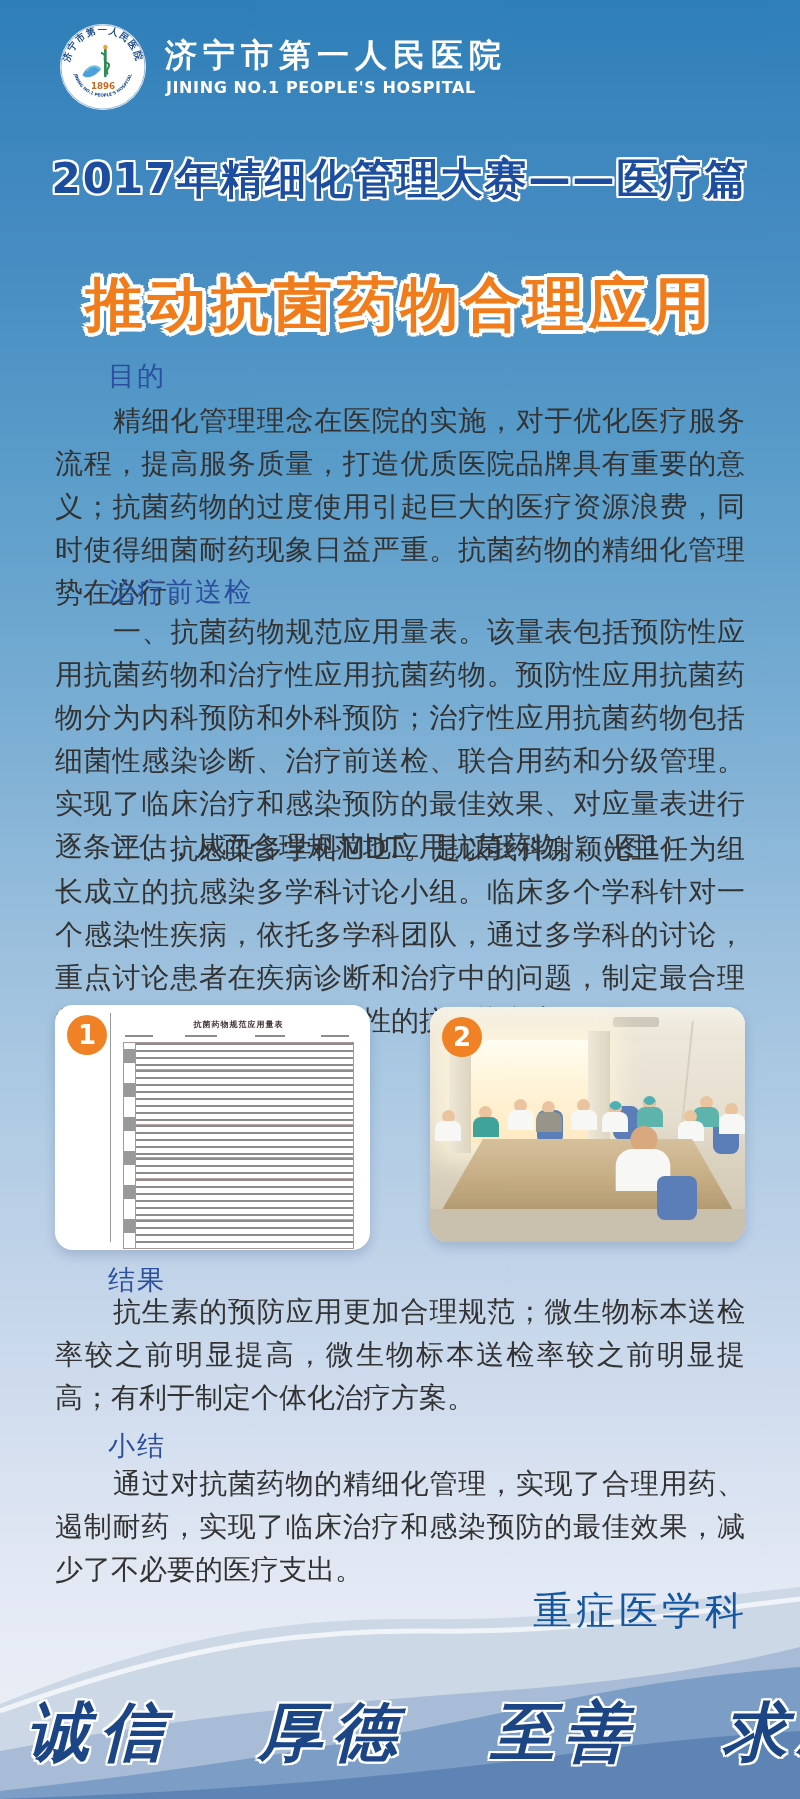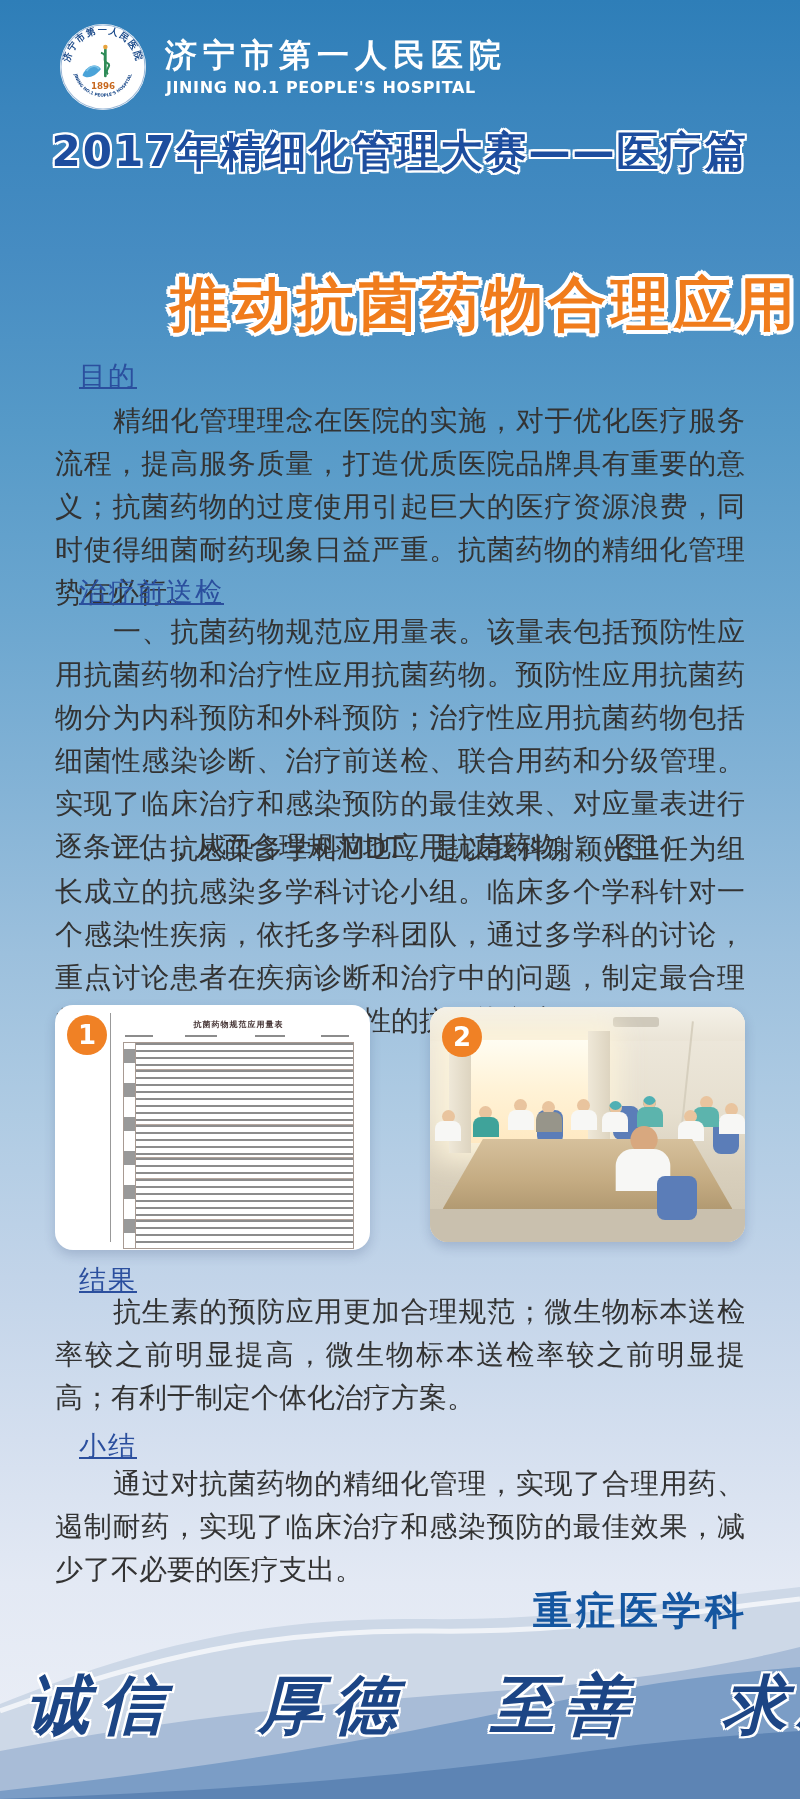--- a/index.html
+++ b/index.html
@@ -15,38 +15,38 @@
   .logo{position:absolute;left:60px;top:24px;width:86px;height:86px;}
   .hosp-zh{
     position:absolute;left:165px;top:34px;color:#ffffff;font-size:32px;
     font-weight:bold;letter-spacing:6px;white-space:nowrap;
   }
   .hosp-en{
     position:absolute;left:166px;top:78px;color:#ffffff;font-size:16px;
     font-weight:bold;letter-spacing:0.6px;white-space:nowrap;
   }
   
-  .ol2{text-shadow:-2px -2px 0 #fff,2px -2px 0 #fff,-2px 2px 0 #fff,2px 2px 0 #fff,-2px 0 0 #fff,2px 0 0 #fff,0 -2px 0 #fff,0 2px 0 #fff;}
+  .ol2{text-shadow:-2px -2px 0 #fff,2px -2px 0 #fff,-2px 2px 0 #fff,2px 2px 0 #fff,-2px 0 0 #fff,2px 0 0 #fff,0 -2px 0 #fff,0 2px 0 #fff;margin-top:27px;}
   .ol3{text-shadow:-3px -3px 0 #fff,3px -3px 0 #fff,-3px 3px 0 #fff,3px 3px 0 #fff,-4px 0 0 #fff,4px 0 0 #fff,0 -4px 0 #fff,0 4px 0 #fff;}
   .banner{
     position:absolute;left:0;top:124px;width:800px;text-align:center;
     color:#1d4d9e;font-size:42px;font-weight:bold;letter-spacing:2px;
   }
   .title1{
     position:absolute;left:0;top:190px;width:800px;text-align:center;
     color:#f07c1c;font-size:58px;font-weight:900;letter-spacing:7px;
   }
   .title2{
-    position:absolute;left:0;top:266px;width:800px;text-align:right;
+    position:absolute;left:0;top:266px;width:800px;text-align:center;
     color:#f07c1c;font-size:58px;font-weight:900;letter-spacing:5px;
   }
   
   .sec-h{
-    position:absolute;left:79px;color:#2b4f9e;font-size:27px;font-weight:500;
-    letter-spacing:2px;white-space:nowrap;text-decoration:underline;
+    position:absolute;left:108px;color:#2b4f9e;font-size:27px;font-weight:500;
+    letter-spacing:2px;white-space:nowrap;
   }
   .para{
     position:absolute;left:55px;width:690px;color:#333333;font-size:28px;
     line-height:43px;text-align:justify;text-indent:58px;font-weight:500;
   }
   
   .fig{
     position:absolute;background:#ffffff;border-radius:18px;
     box-shadow:0 5px 12px rgba(20,40,90,.18);overflow:hidden;
   }
@@ -88,21 +88,21 @@
   .p.white .b{background:#f7f7f5;}
   .p.teal .b{background:#3fa39a;}
   .p.teal2 .b{background:#5cb4ad;}
   .p.gray .b{background:#97958a;}
   .p.cap .h{box-shadow:inset 0 -4px 0 0 #e9c49e;background:#4fb0b4;}
   .p.big{transform:scale(2.1);}
   .chairblue{position:absolute;width:26px;height:34px;background:#5b7db8;border-radius:8px;}
   
   .dept{
     position:absolute;right:52px;top:1584px;color:#1456a0;font-size:39px;
-    font-weight:700;letter-spacing:4px;white-space:nowrap;
+    font-weight:400;letter-spacing:4px;white-space:nowrap;
   }
   .motto{
     position:absolute;left:0;top:1662px;width:800px;text-align:center;
     color:#1c4585;font-size:64px;font-weight:bold;font-style:italic;
     font-family:"DejaVu Serif","Liberation Serif",serif;letter-spacing:10px;white-space:nowrap;
   }
   .motto span{margin:0 26px;}
   .waves{position:absolute;left:0;bottom:0;width:800px;height:300px;}
 </style>
 </head>

